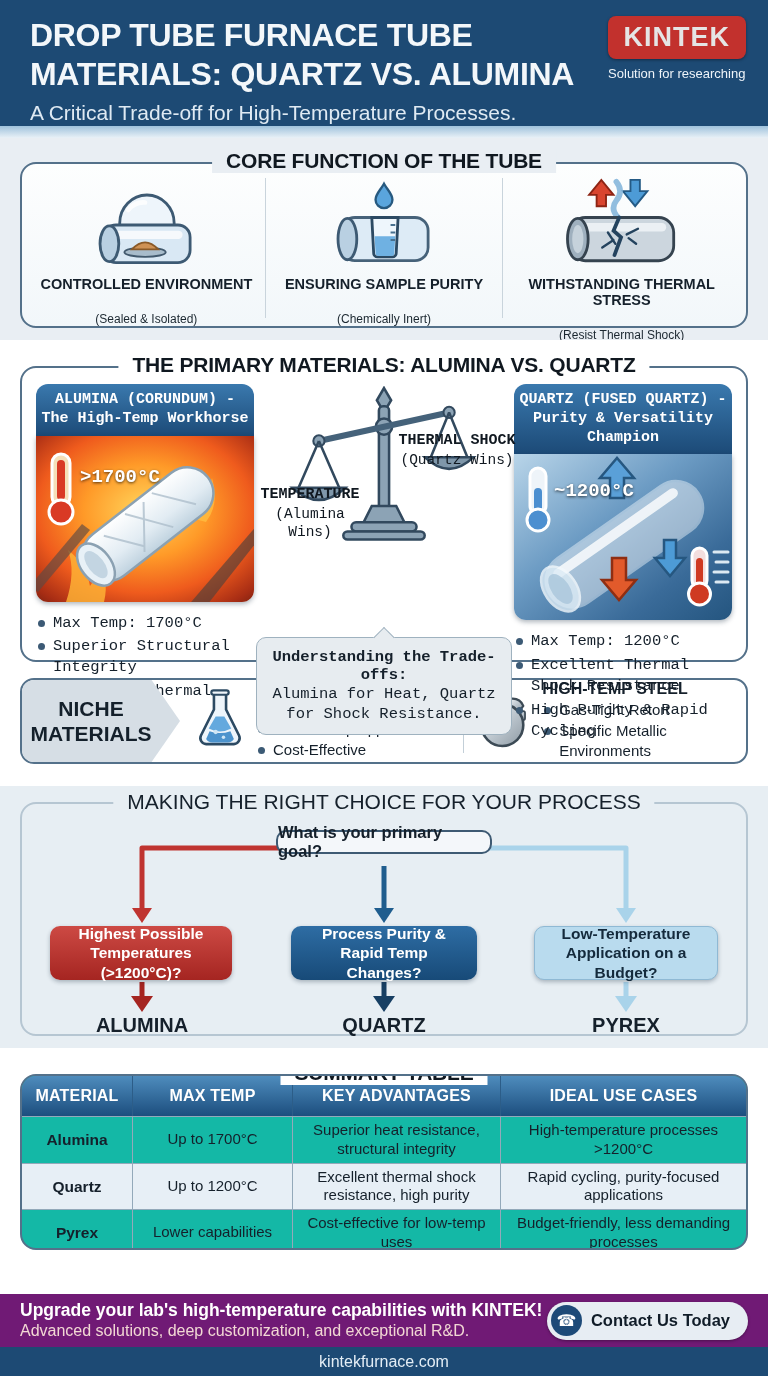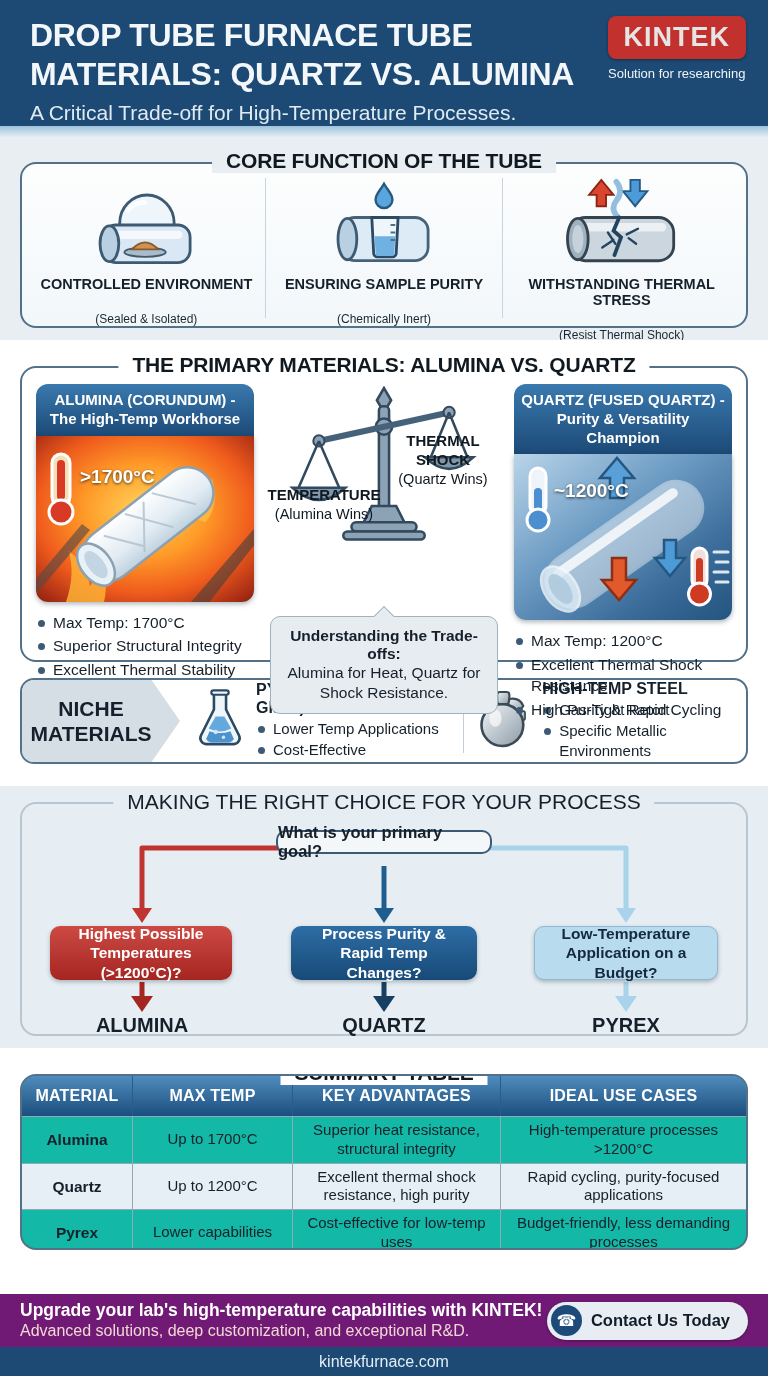--- a/index.html
+++ b/index.html
@@ -33,21 +33,21 @@
   .coreItem { flex:1; text-align:center; padding:0 6px; display:flex; flex-direction:column; align-items:center; }
   .coreItem + .coreItem { border-left:1px solid #c9d4dc; }
   .coreIcon { height:96px; display:flex; align-items:center; justify-content:center; }
   .coreLabel { font-size:14.5px; font-weight:800; margin-top:4px; }
   .coreSub { font-size:12px; margin-top:20px; color:#1b2730; }
 
   
   .secB { background:#fff; height:334px; padding:26px 20px 0; }
   .secB .tcard { background:#fff; height:296px; }
   .secB .tcard-title { background:#fff; }
-  .pmGrid { display:grid; grid-template-columns:218px 1fr 218px; gap:14px; padding:16px 14px 0; height:100%; }
+  .pmGrid { display:grid; grid-template-columns:218px 1fr 218px; padding:16px 14px 0; height:100%;font-family:Liberation Mono, monospace; }
   .matHead { border-radius:12px 12px 0 0; background:linear-gradient(180deg,#3a79ae,#1c4a77);
              color:#fff; font-weight:800; font-size:15px; text-align:center; padding:7px 4px; line-height:1.25; }
   .matImg { height:166px; border-radius:0 0 12px 12px; position:relative; overflow:hidden;
             box-shadow:0 2px 5px rgba(20,40,60,.35); }
   .badge { position:absolute; color:#fff; font-weight:800; font-size:19px; text-shadow:0 1px 3px rgba(0,0,0,.7); }
   .badge-al { left:44px; top:30px; }
   .badge-qz { left:40px; top:26px; }
   .bul { list-style:none; margin-top:11px; }
   .bul li { display:flex; font-size:15.5px; line-height:1.35; margin-bottom:3px; }
   .dot { width:7px; height:7px; border-radius:50%; background:#3c5possible; background:#3c5a75; margin:7px 8px 0 2px; flex:none; }

